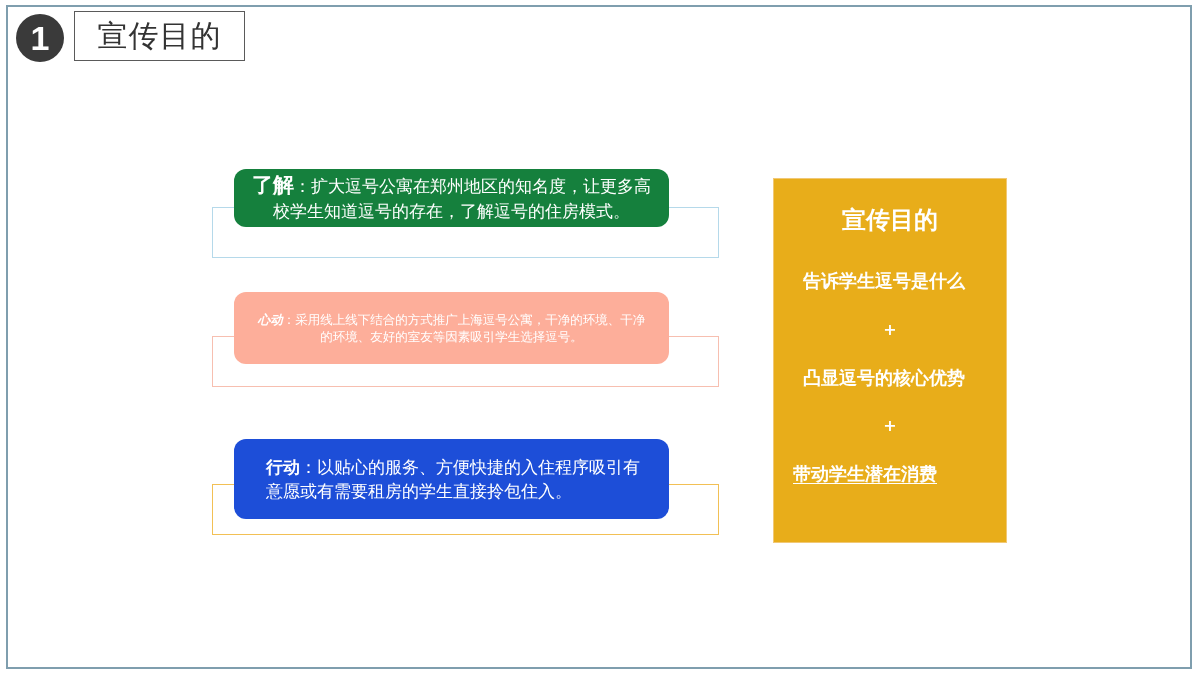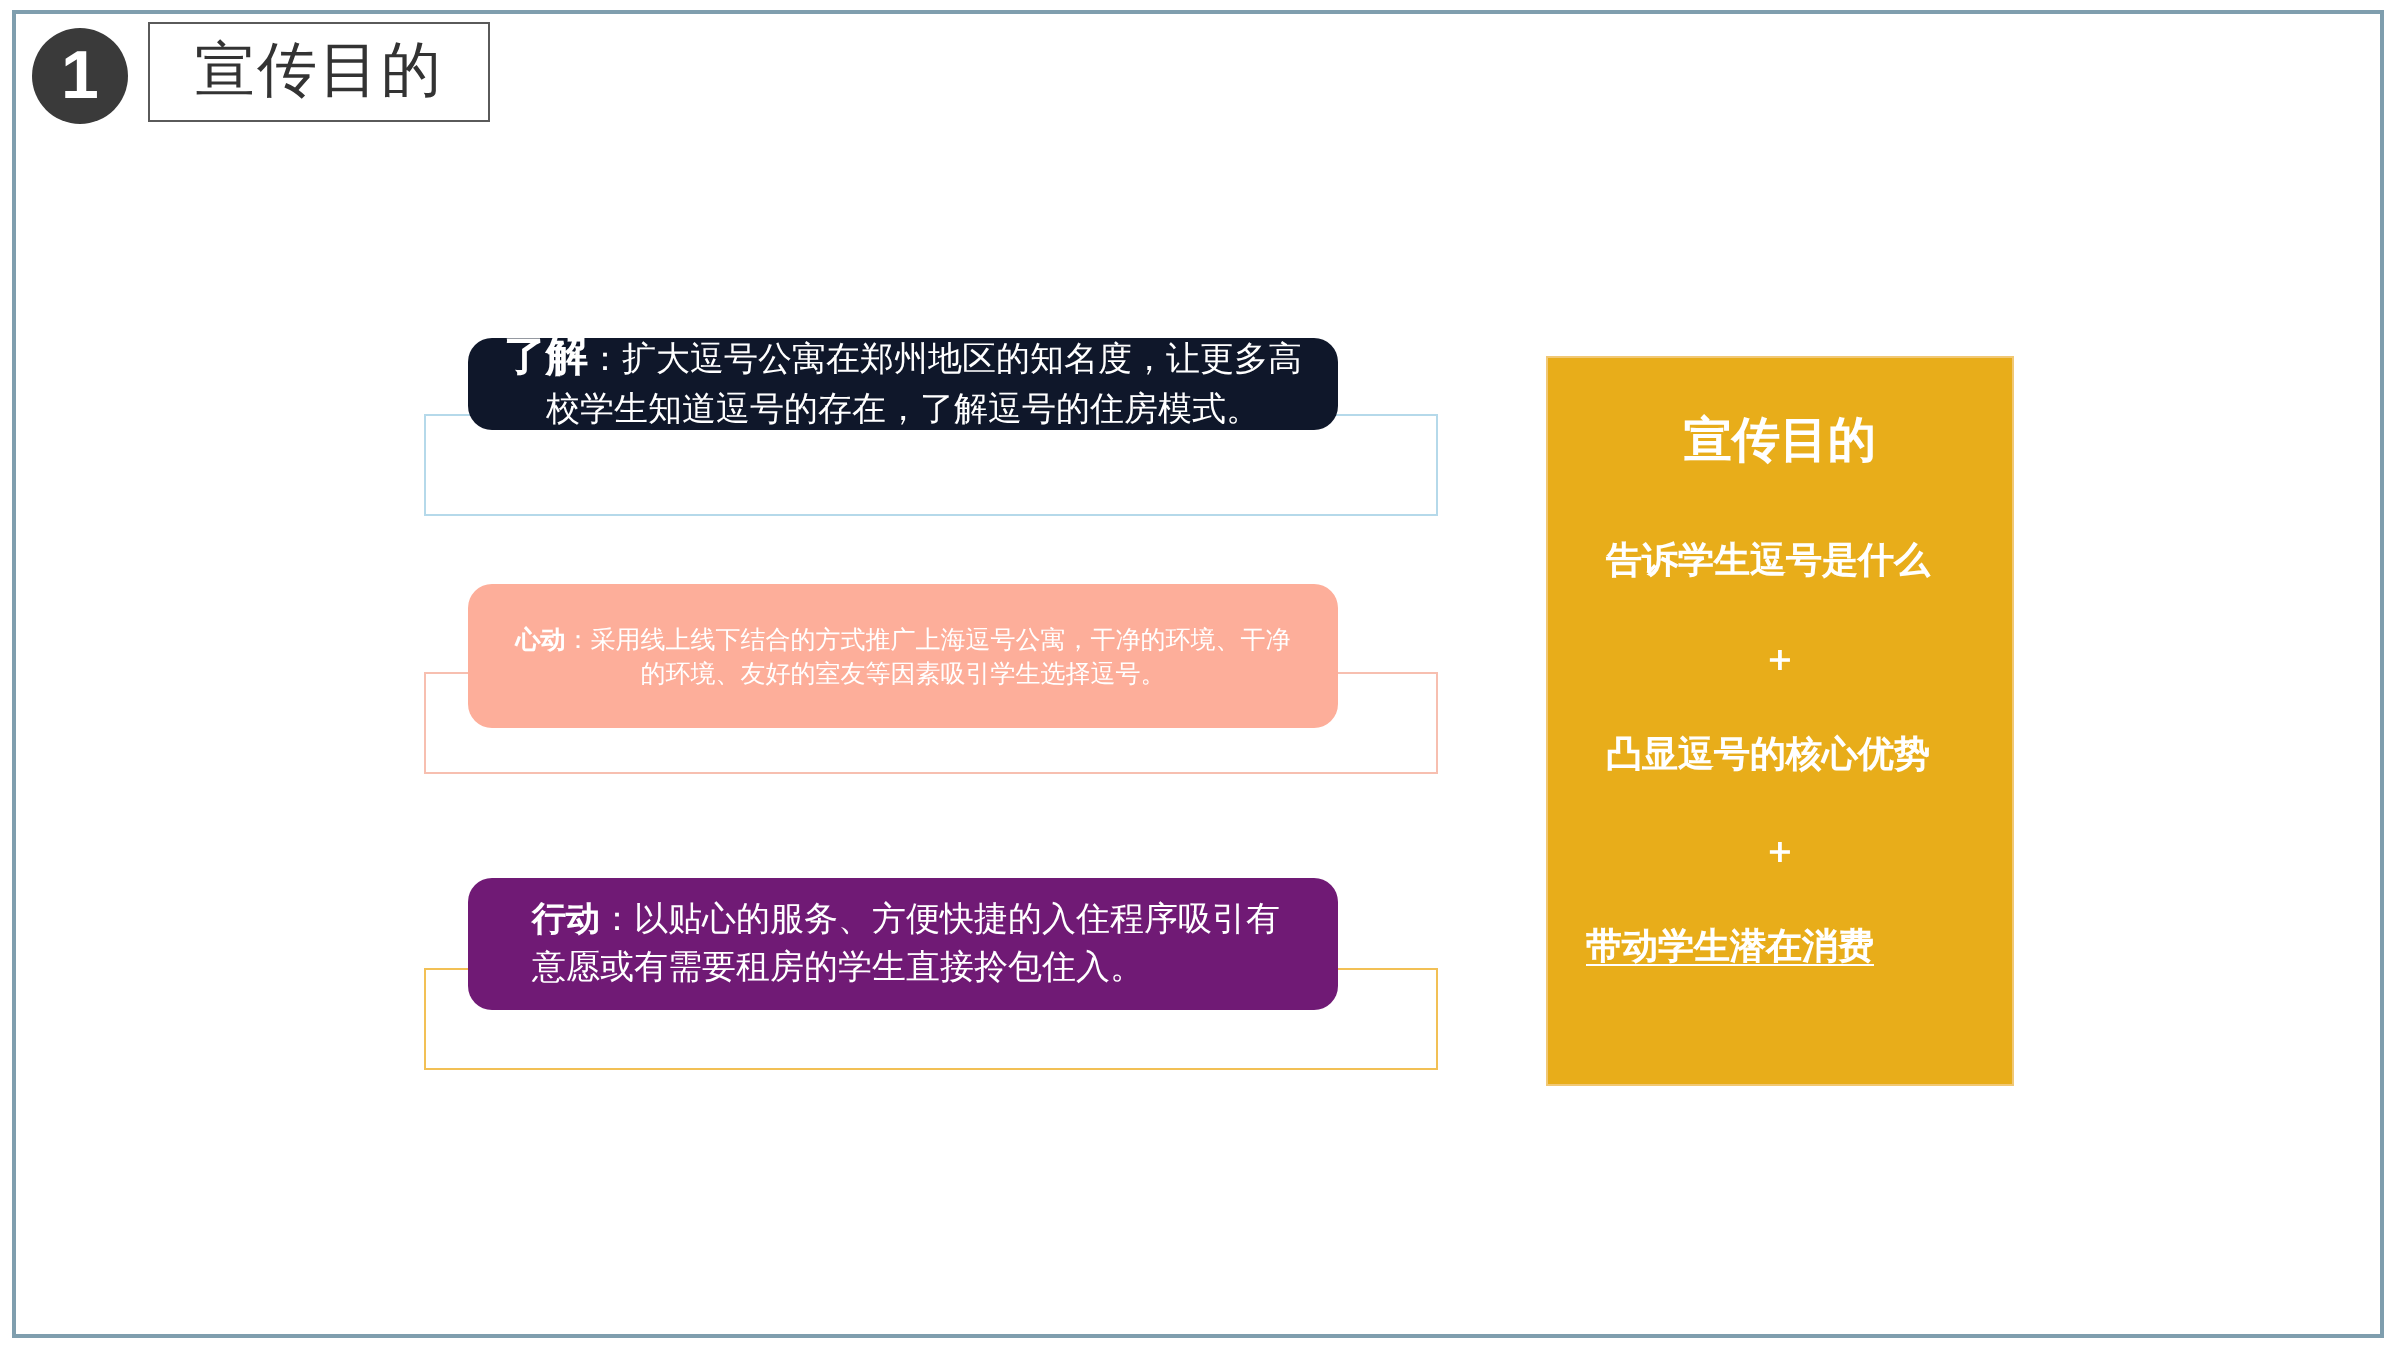--- a/index.html
+++ b/index.html
@@ -71,29 +71,29 @@
       color: #ffffff;
       display: flex;
       align-items: center;
       justify-content: center;
       text-align: center;
       padding: 0 18px;
     }
     .pill-text {
       display: block;
     }
-    .pill-1 { top: 169px; height: 46px; background: #0f172a; font-size: 17px; line-height: 25px; }
+    .pill-1 { top: 169px; height: 58px; background: #15803d; font-size: 17px; line-height: 25px; }
     .outline-1 { top: 207px; border-color: #b5d9ea; }
     .pill-1 .prefix { font-weight: bold; font-size: 21px; }
 
     .pill-2 { top: 292px; height: 72px; background: #fdae9a; font-size: 12.5px; line-height: 17px; }
     .outline-2 { top: 336px; border-color: #f7bfb0; }
-    .pill-2 .prefix { font-weight: bold; }
+    .pill-2 .prefix { font-weight: bold; font-style: italic; }
 
-    .pill-3 { top: 439px; height: 66px; background: #701a75; font-size: 17px; line-height: 24px; text-align: left; justify-content: flex-start; padding-left: 32px; }
+    .pill-3 { top: 439px; height: 80px; background: #1d4ed8; font-size: 17px; line-height: 24px; text-align: left; justify-content: flex-start; padding-left: 32px; }
     .outline-3 { top: 484px; border-color: #f2c055; }
     .pill-3 .prefix { font-weight: bold; }
 
     .summary-box {
       position: absolute;
       left: 773px;
       top: 178px;
       width: 234px;
       height: 365px;
       background: #e8ad1a;

